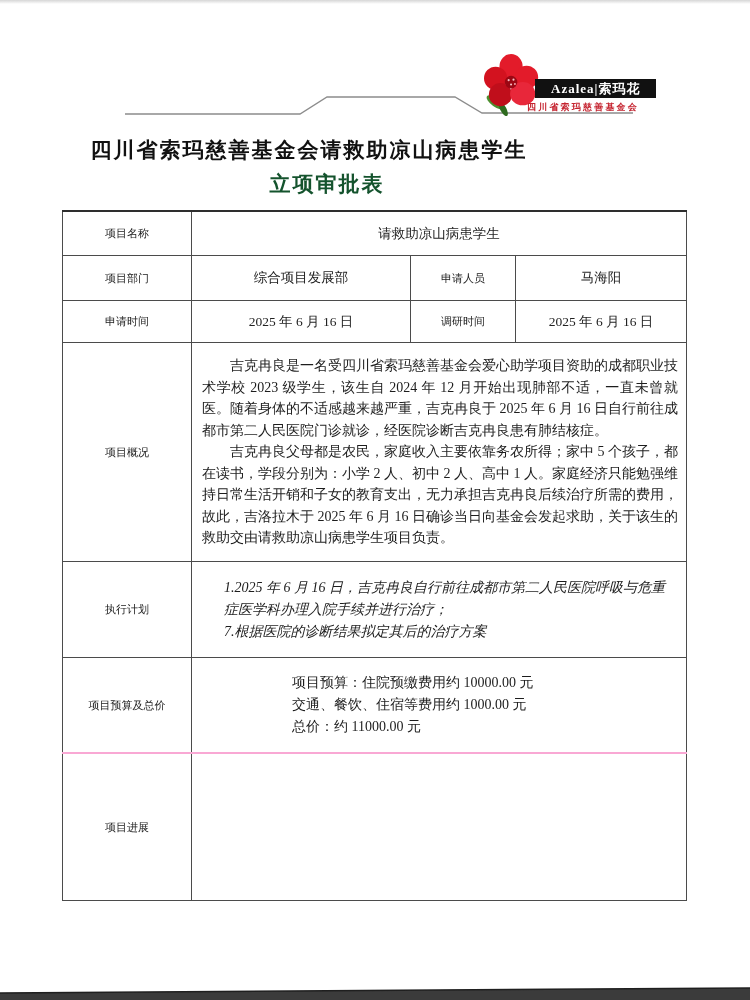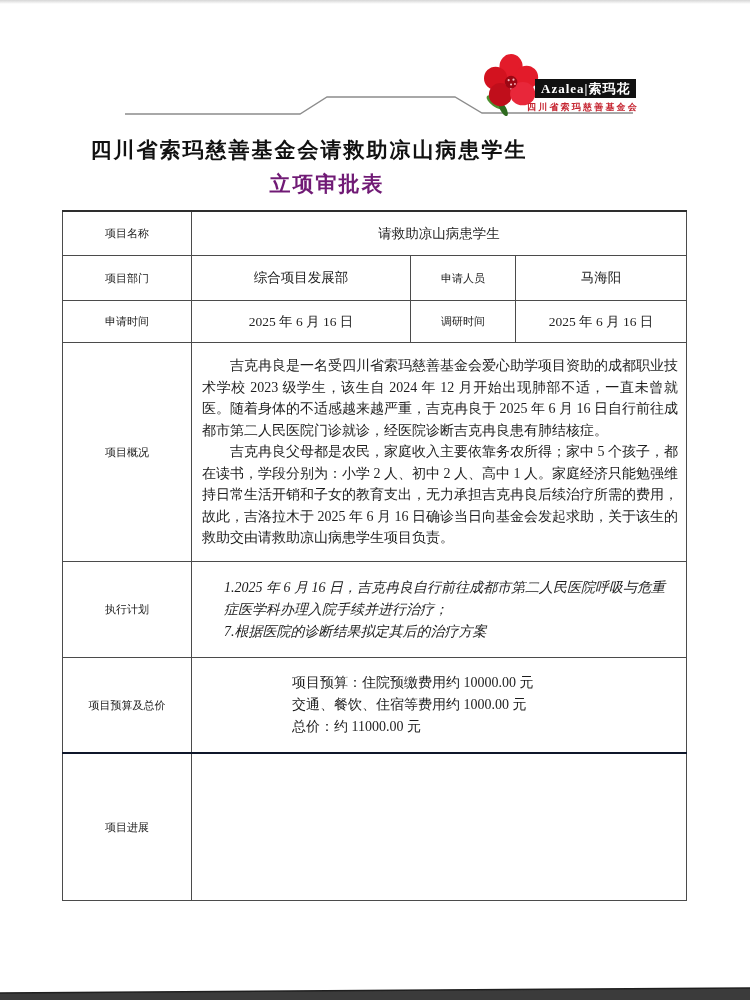--- a/index.html
+++ b/index.html
@@ -12,46 +12,46 @@
     background:linear-gradient(to bottom,#d6d6d6,rgba(255,255,255,0));}
   .scan-bottom{position:absolute;bottom:0;left:0;width:750px;height:14px;}
   
   .header-rule{position:absolute;top:0;left:0;width:750px;height:130px;}
   
   .logo{position:absolute;left:484px;top:54px;width:170px;height:64px;}
   .logo .flower{position:absolute;left:0;top:0;width:58px;height:62px;}
   .logo .brand{
     position:absolute;left:51px;top:25px;height:19px;line-height:19px;
     background:#111111;color:#ffffff;font-weight:bold;font-size:13px;
-    padding:0 6px;letter-spacing:1px;white-space:nowrap;
+    padding:0 16px;letter-spacing:1px;white-space:nowrap;
   }
   .logo .org{
     position:absolute;left:43px;top:47px;font-size:9px;letter-spacing:2.2px;
     color:#c5232f;white-space:nowrap;font-weight:bold;
   }
   
   .title1{position:absolute;top:136px;left:0;width:618px;text-align:center;
     font-size:21px;font-weight:bold;letter-spacing:2px;color:#111;}
   .title2{position:absolute;top:170px;left:0;width:654px;text-align:center;
-    font-size:21px;font-weight:bold;letter-spacing:2px;color:#701a75;}
+    font-size:21px;font-weight:bold;letter-spacing:2px;color:#14532d;}
   
   table.form{
     position:absolute;left:62px;top:210px;width:624px;border-collapse:collapse;
     table-layout:fixed;border:1px solid #3f3f3f;border-top:2px solid #2e2e2e;
   }
   table.form td{border:1px solid #4b4b4b;background:#fff;overflow:hidden;}
   td.lbl{text-align:center;vertical-align:middle;font-size:11px;color:#222;}
   td.val{text-align:center;vertical-align:middle;font-size:13.5px;color:#222;}
   tr.r1 td{height:41px;}
   tr.r2 td{height:42px;}
   tr.r3 td{height:39px;}
   tr.r4 td{height:206px;}
   tr.r5 td{height:93px;}
   tr.r6 td{height:92px;}
-  tr.r7 td{height:144px;border-top:2px solid #0f172a;}
+  tr.r7 td{height:144px;border-top:2px solid #f9a8d4;}
   td.overview{
     vertical-align:top;padding:12px 8px 0 10px;font-size:14px;line-height:21.5px;
     text-align:justify;color:#1d1d1d;
   }
   td.overview .para{text-indent:2em;margin:0;}
   td.plan{
     vertical-align:middle;padding:0 12px 0 32px;font-size:14px;line-height:22px;
     text-align:left;color:#1d1d1d;font-style:italic;
   }
   td.budget{

